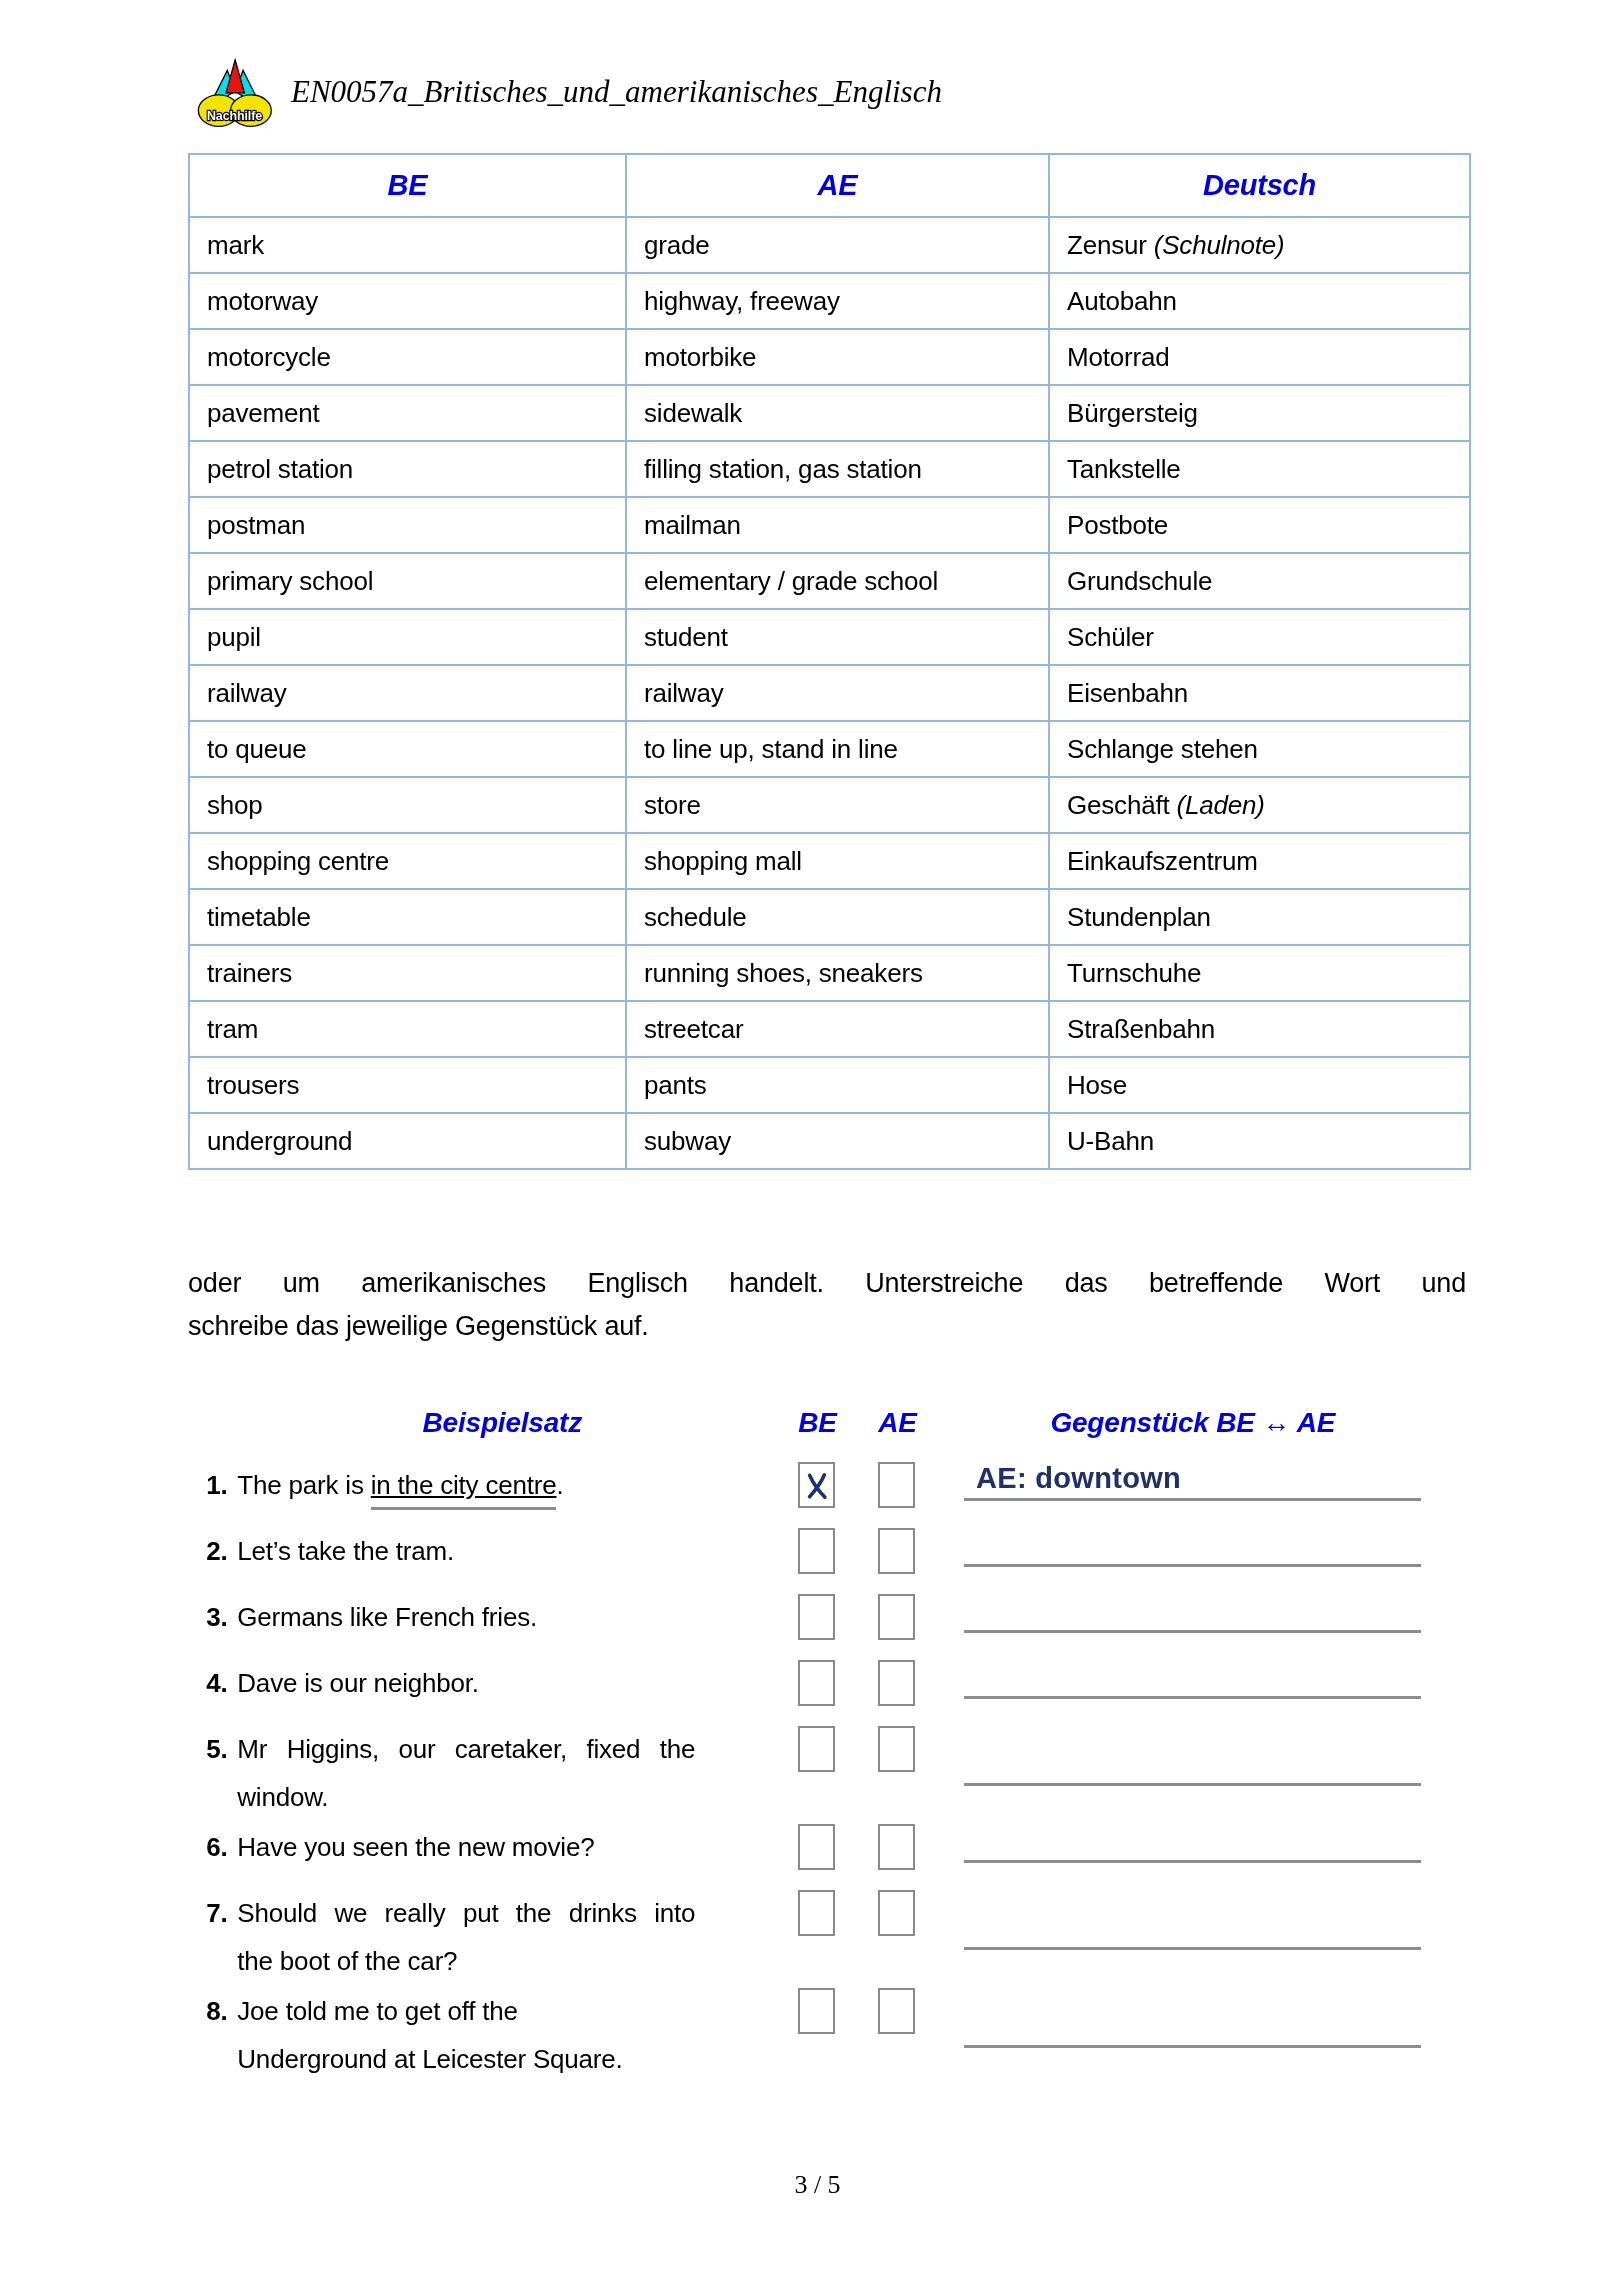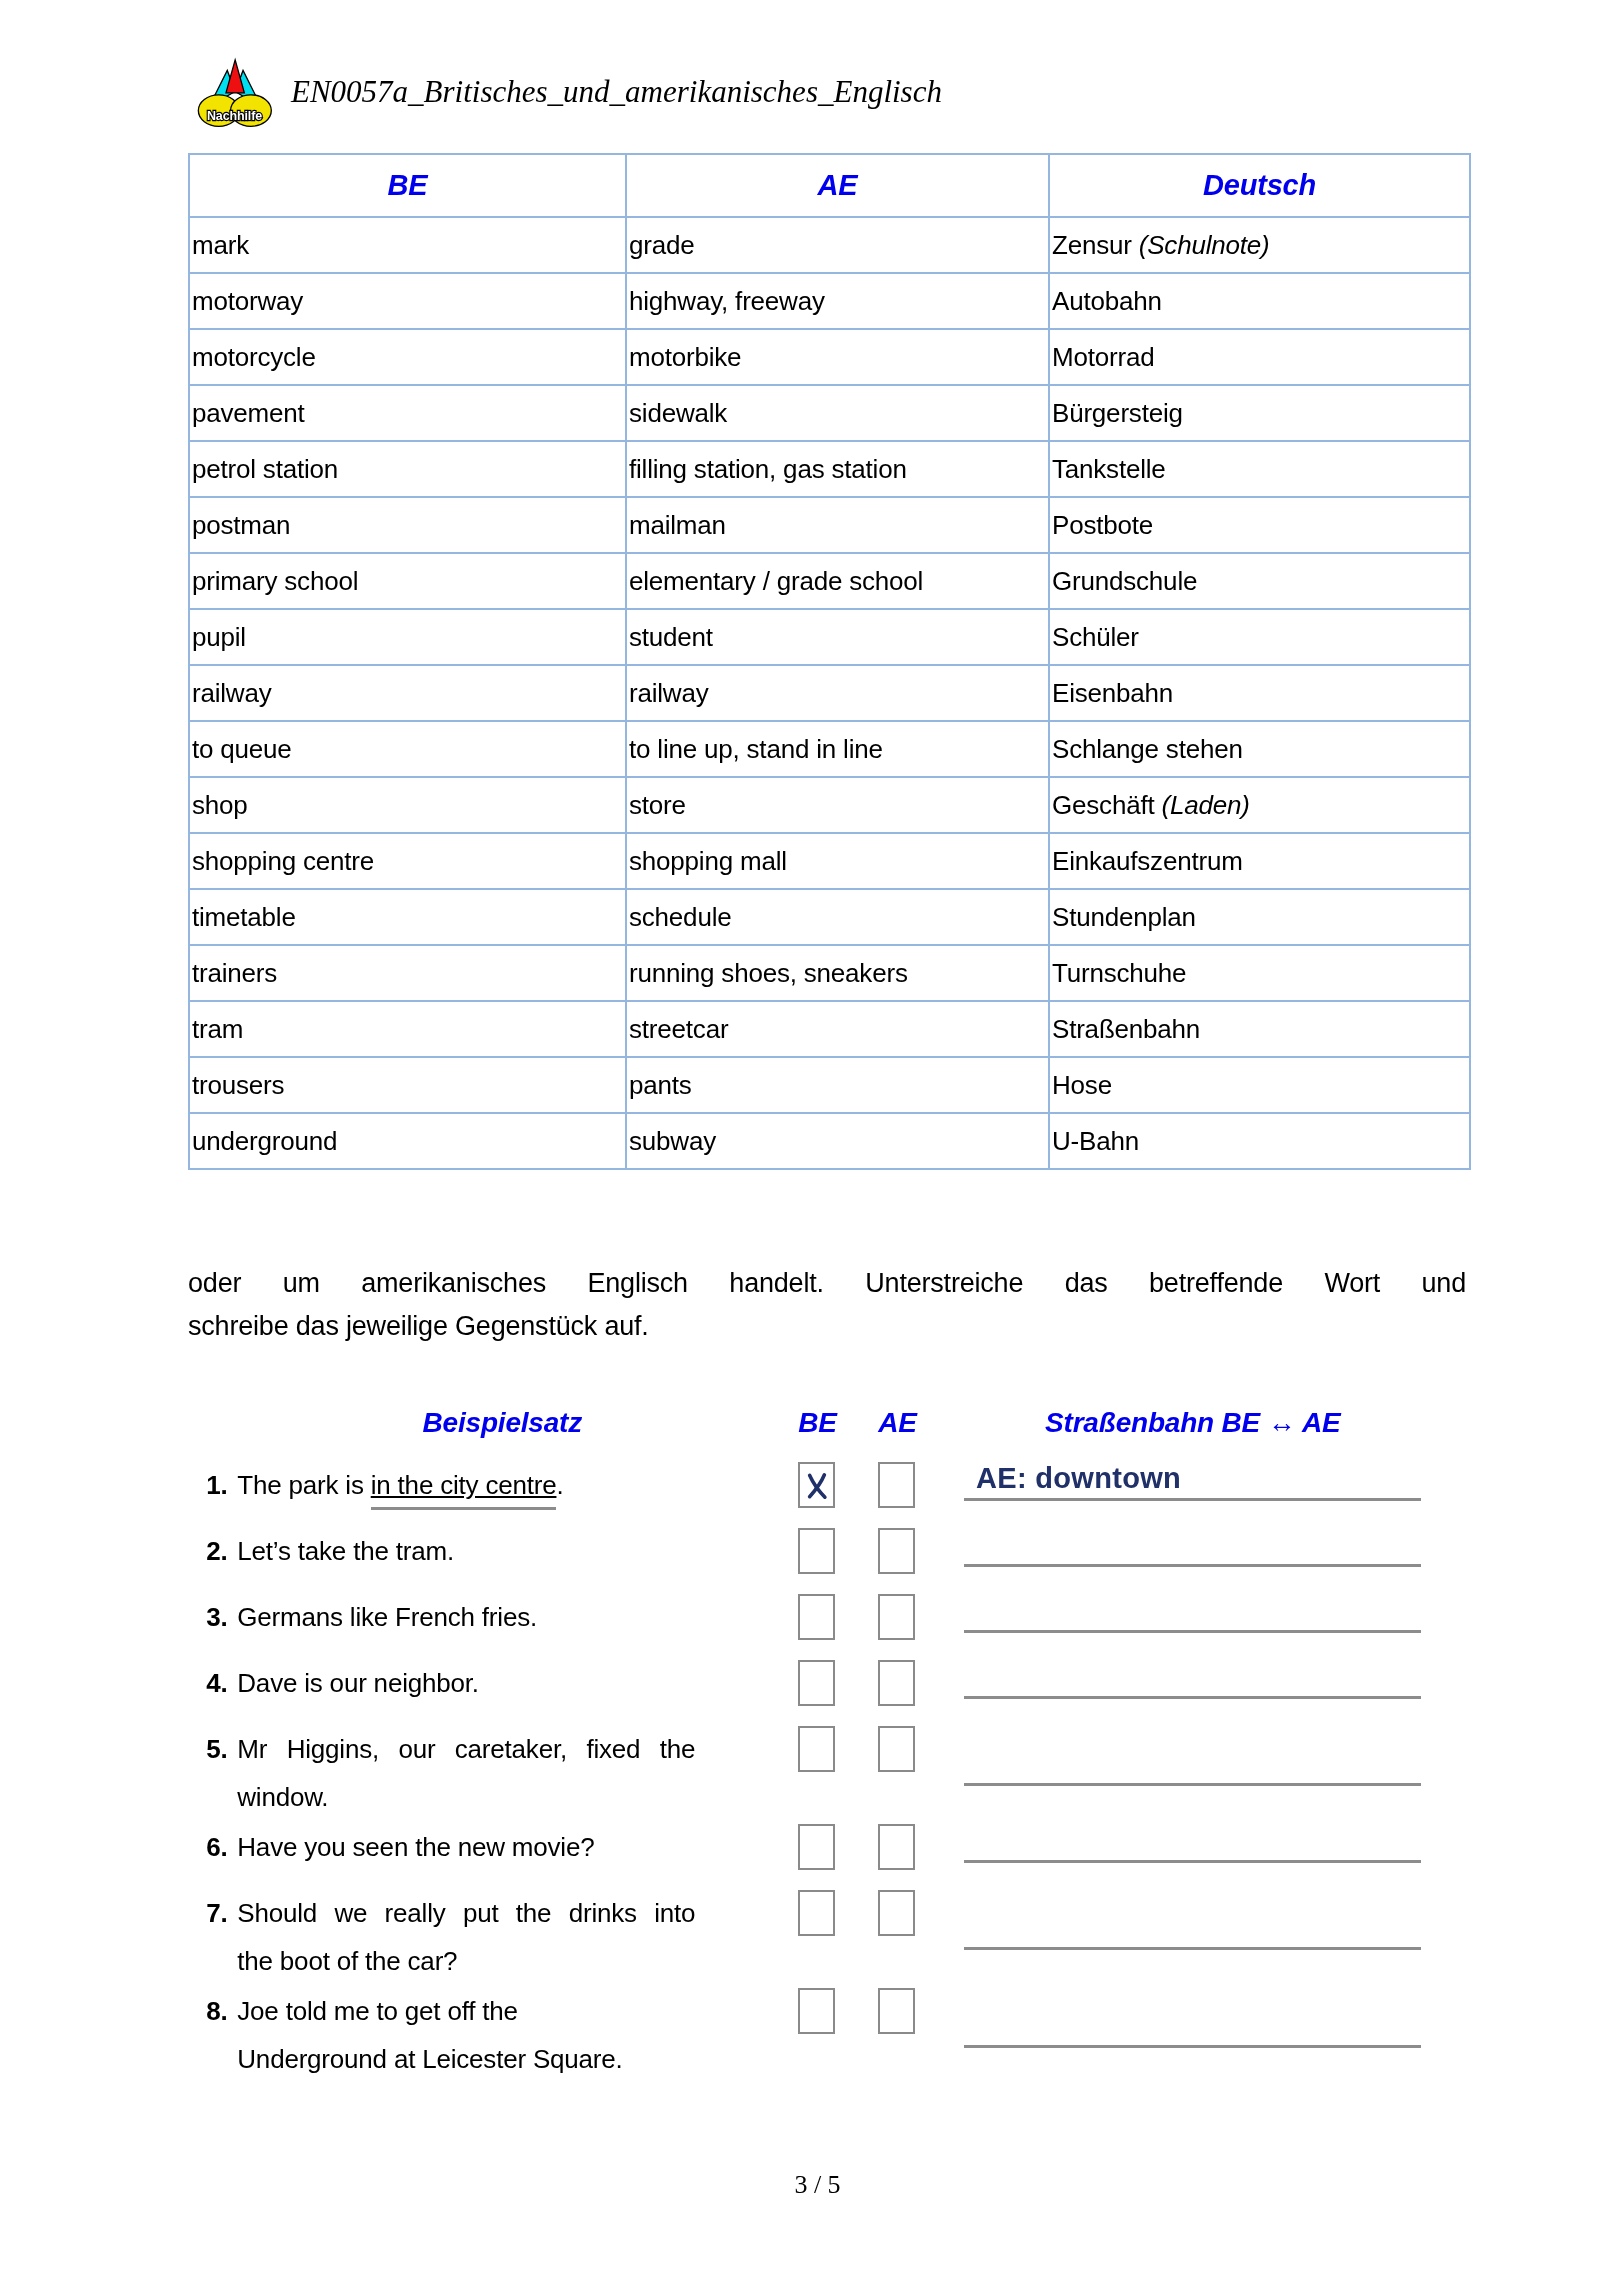--- a/index.html
+++ b/index.html
@@ -28,21 +28,21 @@
     border-collapse:collapse;table-layout:fixed;
   }
   table.vocab th,table.vocab td{
     border:2px solid var(--table-border);
     font-size:26px;vertical-align:middle;
   }
   table.vocab th{
     height:63px;color:var(--accent-blue);
     font-style:italic;font-weight:bold;font-size:29px;text-align:center;
   }
-  table.vocab td{height:56px;padding-left:2px;}
+  table.vocab td{height:56px;padding-left:17px;}
   table.vocab .note{font-style:italic;}
   
   .uebung{
     position:absolute;top:1262px;left:188px;width:1278px;
     font-size:27px;line-height:43px;
   }
   .jline{text-align:justify;text-align-last:justify;}
   .bullet{color:var(--accent-blue);font-size:19.6px;vertical-align:3.3px;}
   .ex-label{color:var(--accent-blue);font-weight:bold;}
   
@@ -227,21 +227,21 @@
 
 <section class="uebung">
   <div class="jline">oder um amerikanisches Englisch handelt. Unterstreiche das betreffende Wort und</div>
   <div>schreibe das jeweilige Gegenstück auf.</div>
 </section>
 
 <div class="exh">
   <span class="exh-sentence">Beispielsatz</span>
   <span class="exh-be">BE</span>
   <span class="exh-ae">AE</span>
-  <span class="exh-cp">Straßenbahn BE ↔ AE</span>
+  <span class="exh-cp">Gegenstück BE ↔ AE</span>
 </div>
 
 <div class="items">
   <div class="item single">
     <div class="sent">
       <span class="num">1.</span>
       <div class="slines">
           <div class="sline"><span>The park is </span><span class="uword">in the city centre</span><span>.</span></div>
         </div>
     </div>

